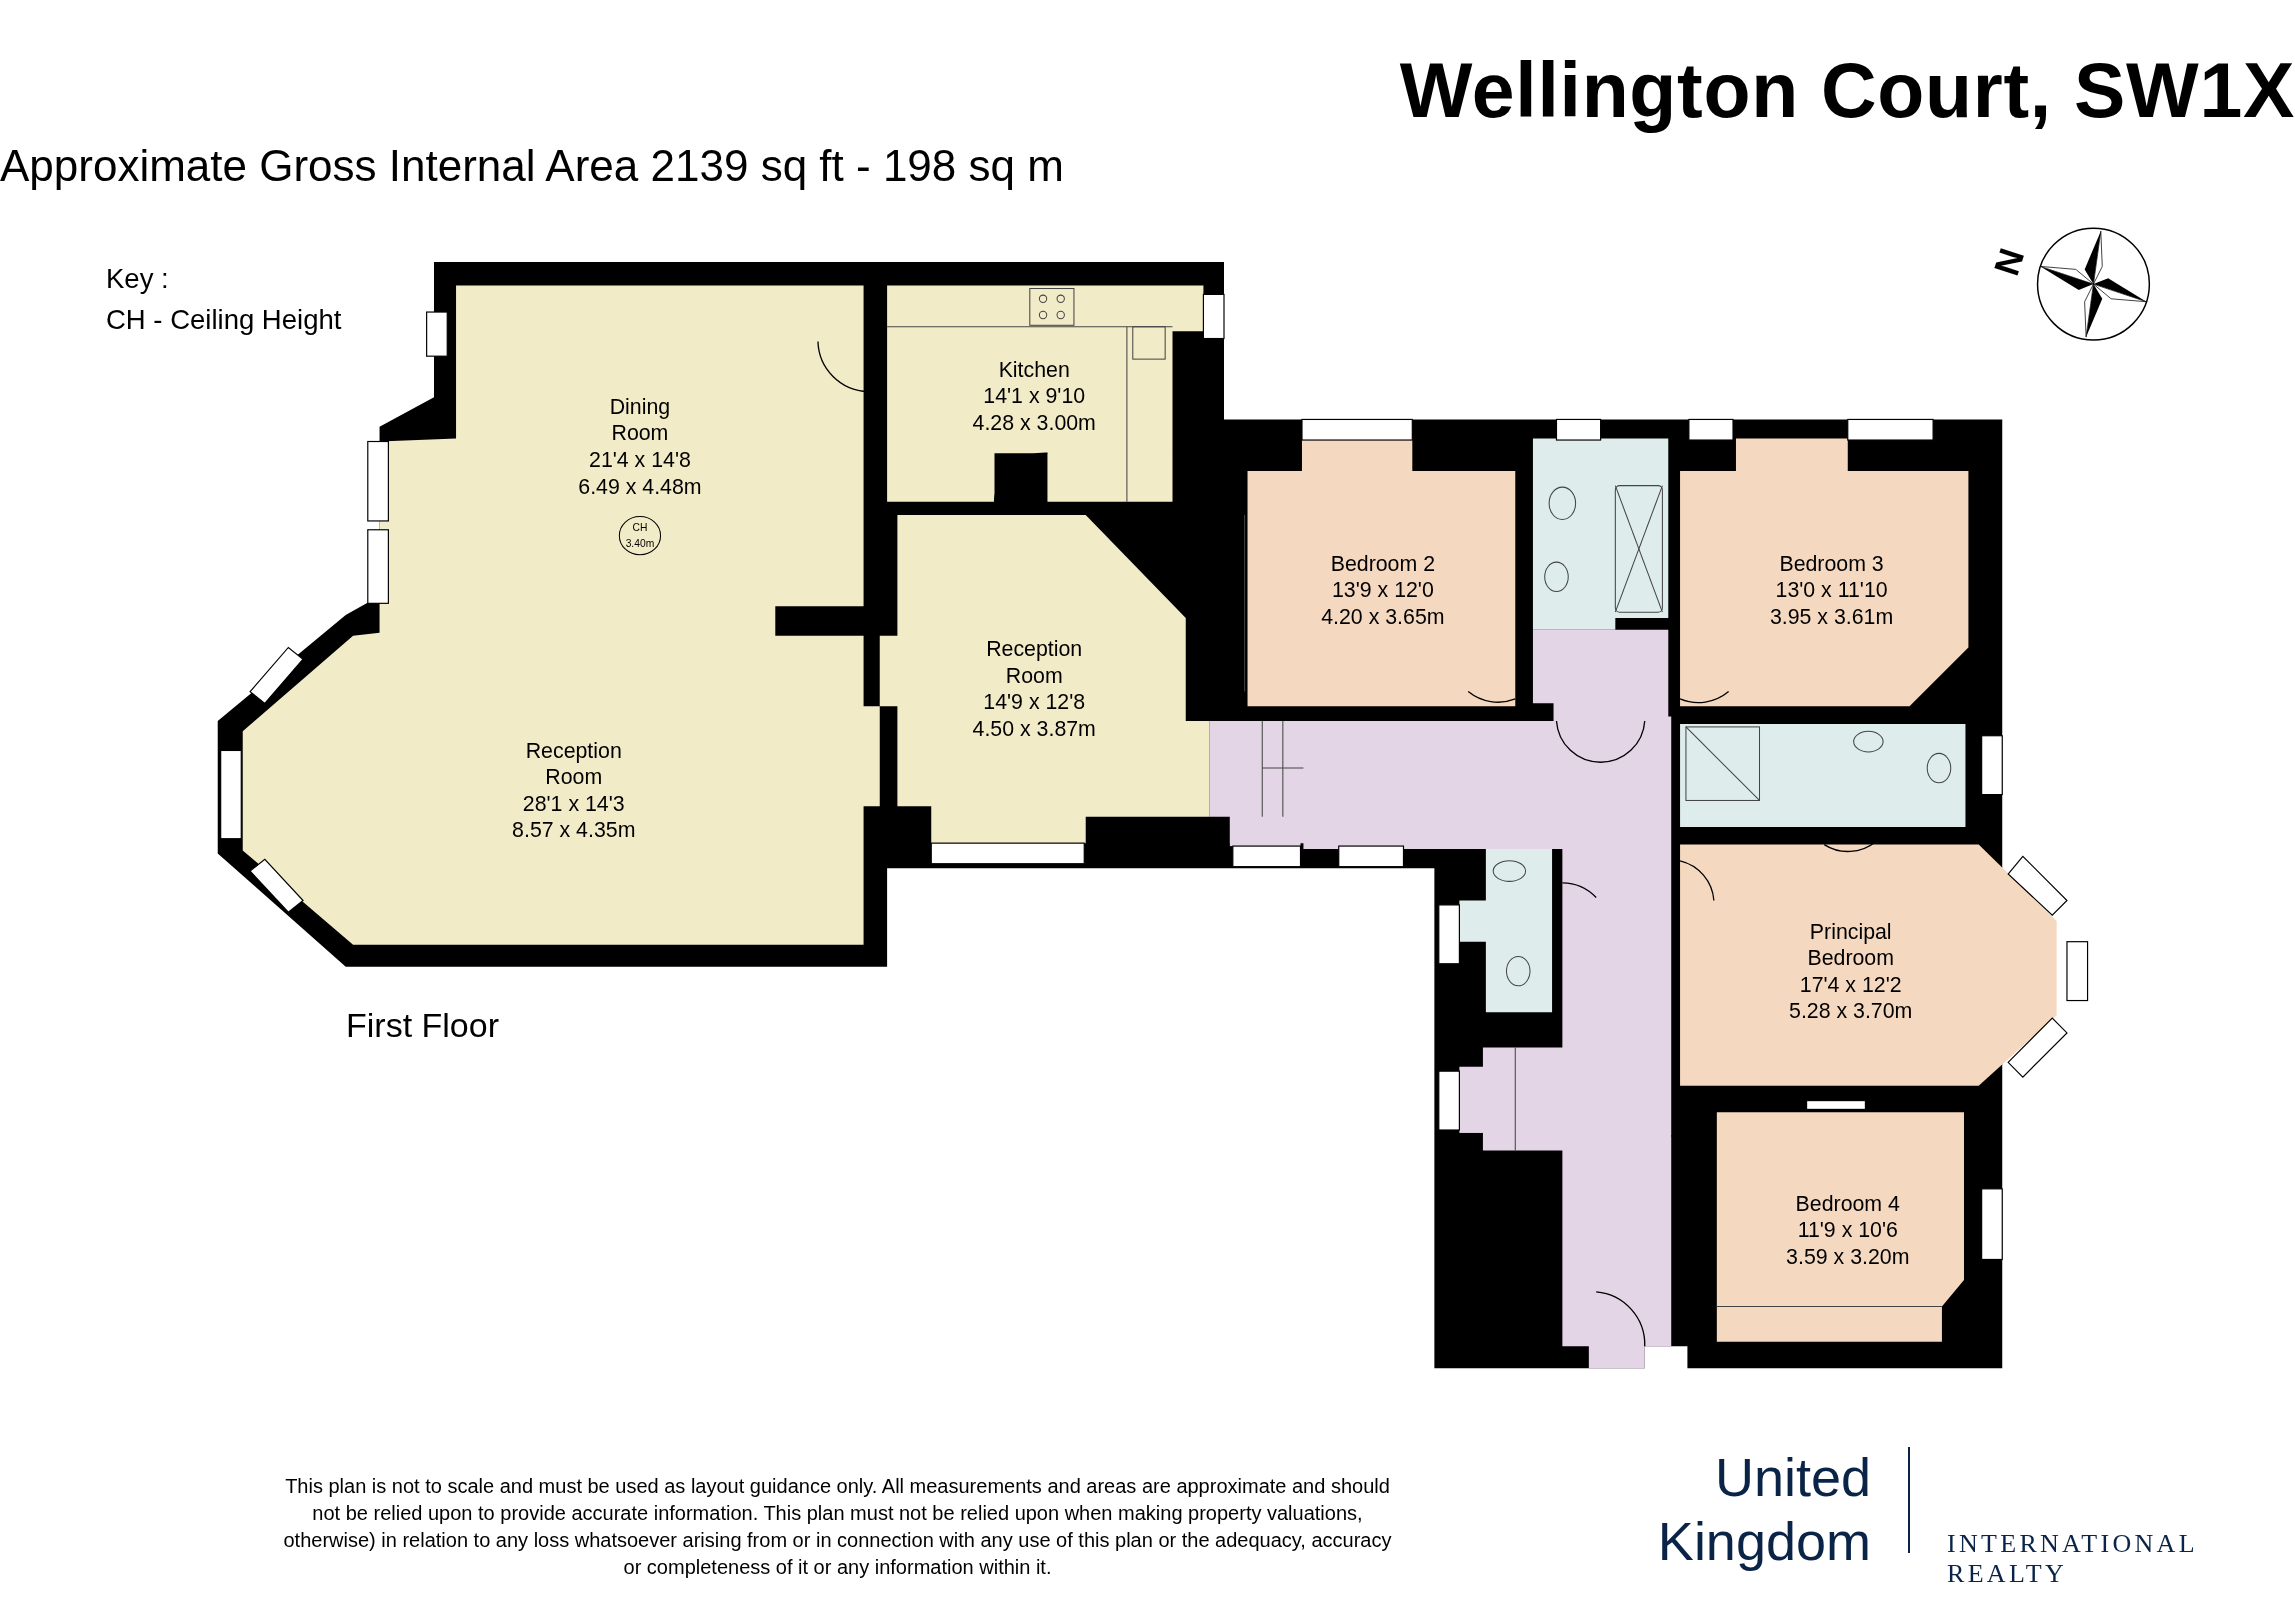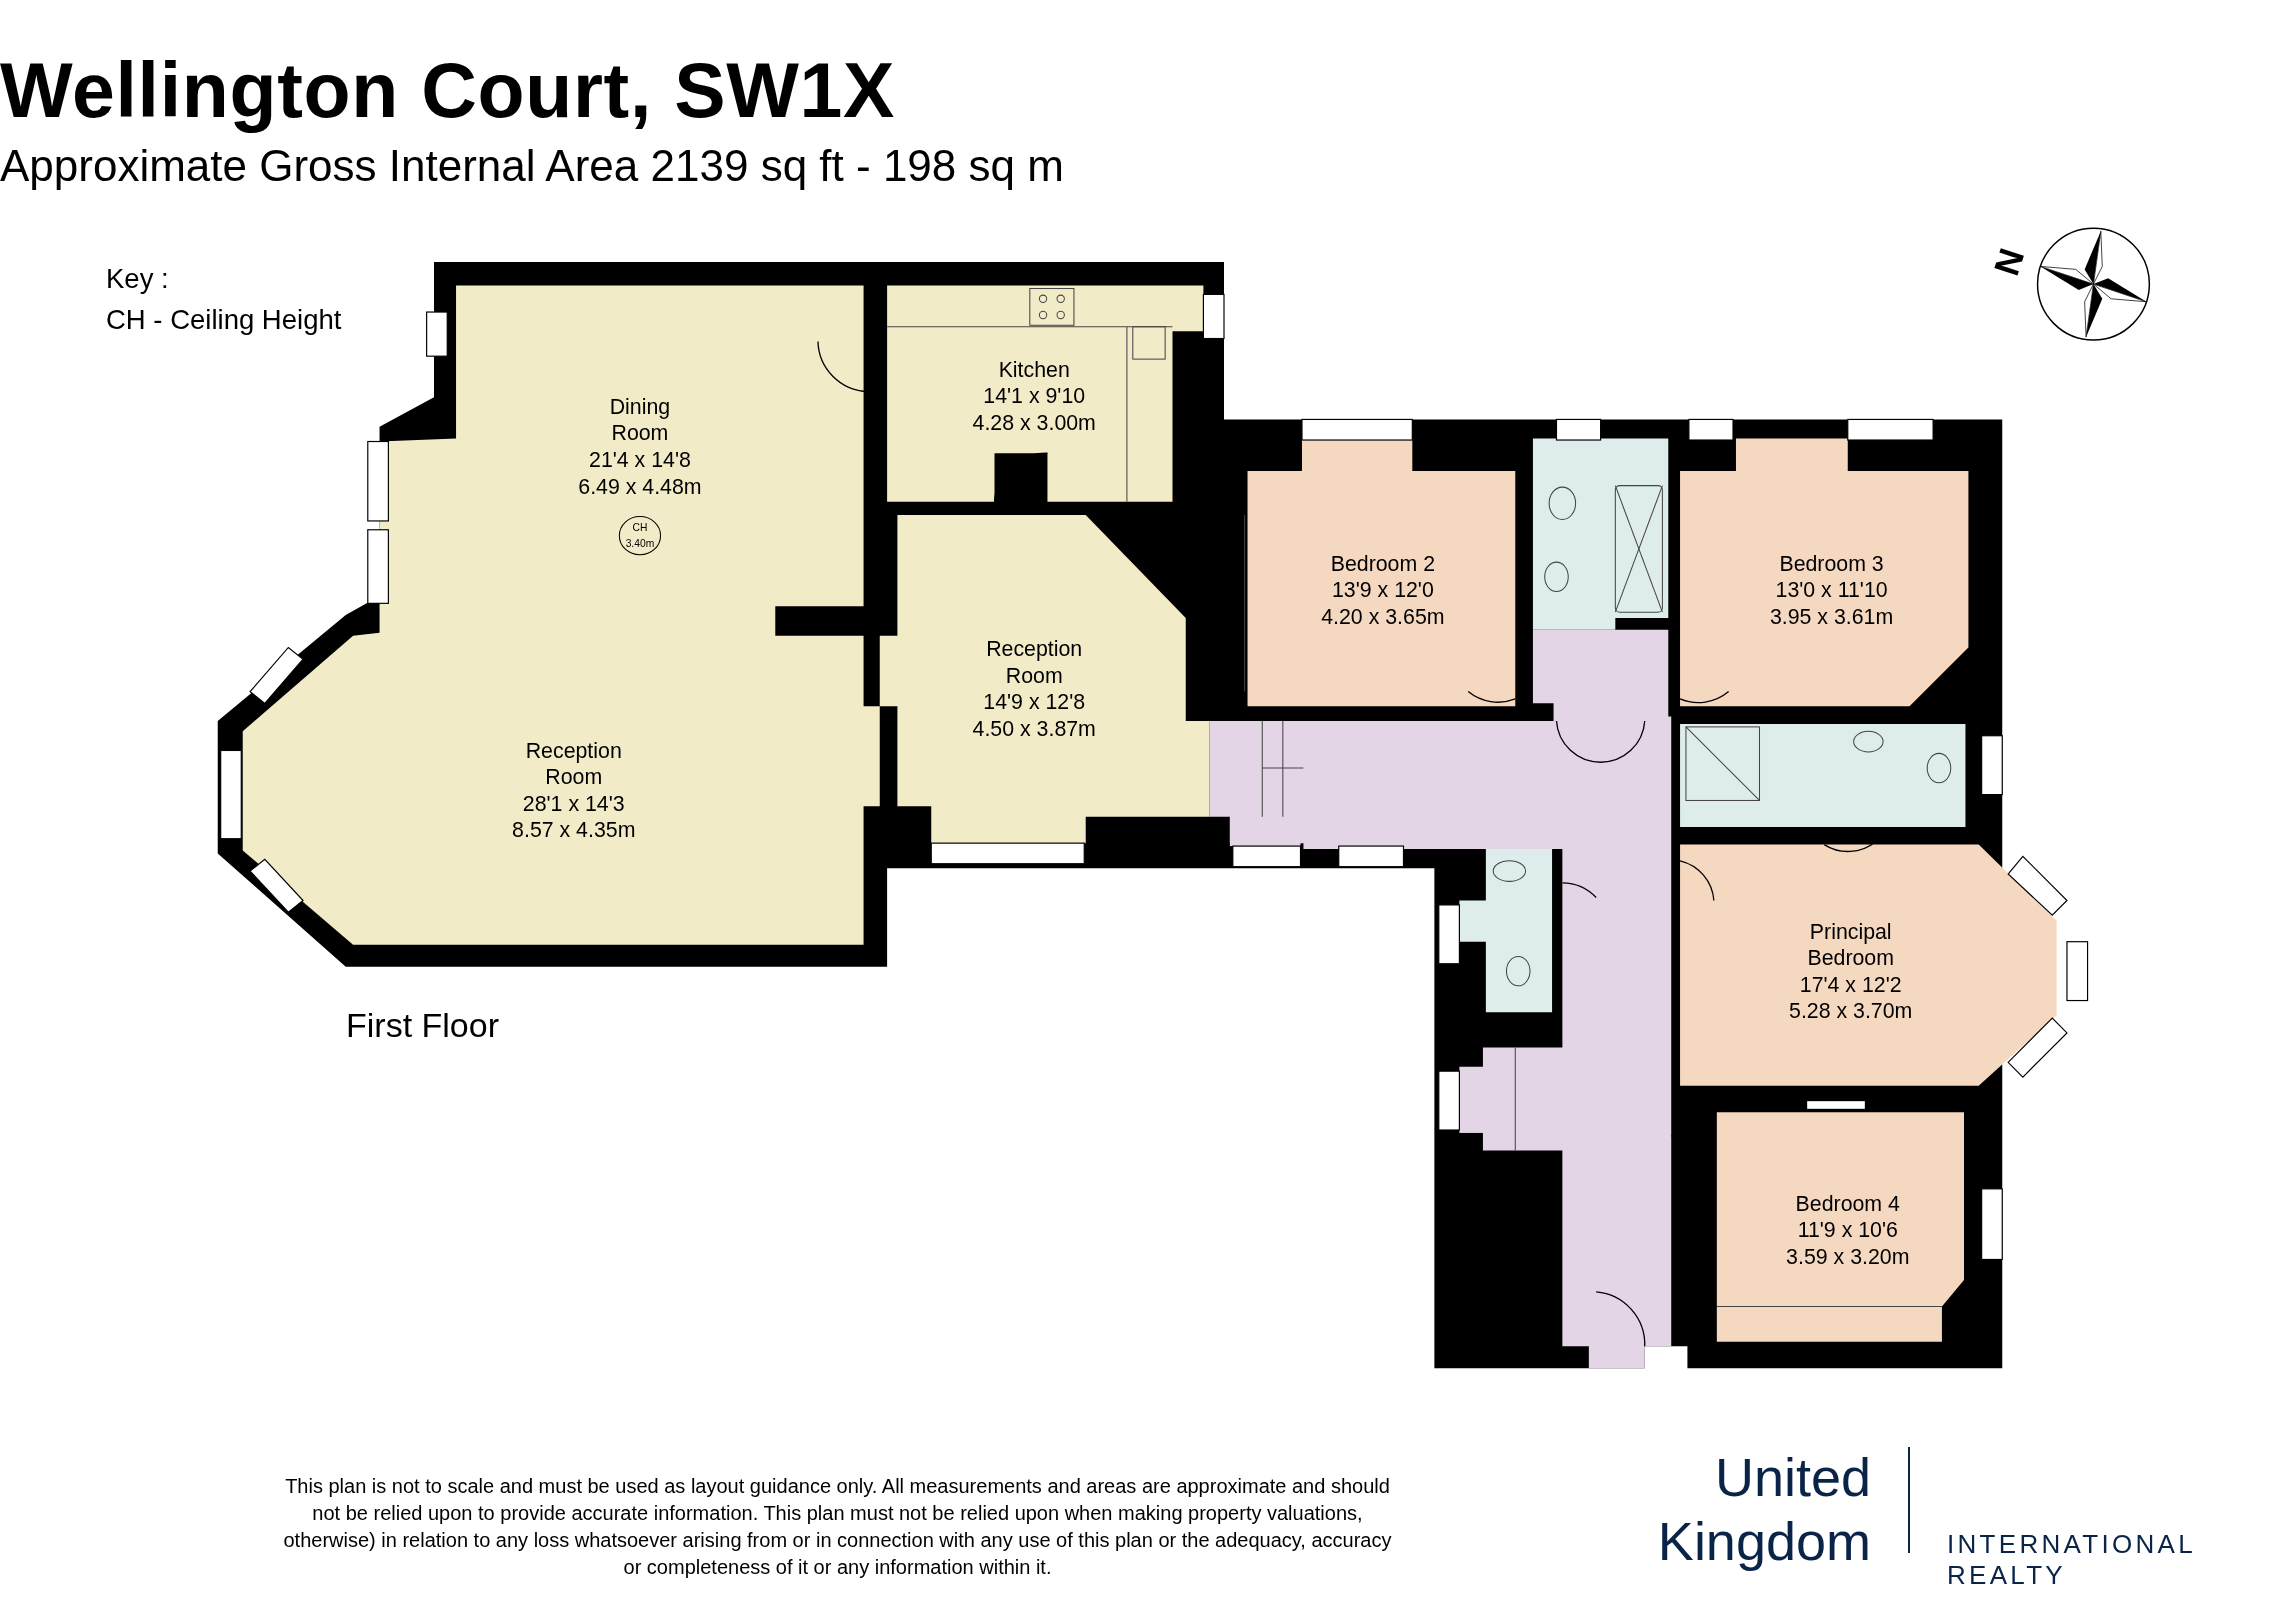--- a/index.html
+++ b/index.html
@@ -1,27 +1,27 @@
 <!DOCTYPE html>
 <html style="font-size:10.5px"><head>
 <meta charset="utf-8">
 <style>
   html, body { margin: 0; padding: 0; background: #ffffff; }
   body { width: 2295px; height: 1623px; position: relative; overflow: hidden; font-family: "Liberation Sans", sans-serif; color: #000; }
-  .title { position: absolute; left: 0; width: 2295px; top: 46px; text-align: left; font-weight: bold; font-size: 77px; letter-spacing: 0.7px; }
+  .title { position: absolute; left: 0; width: 2295px; top: 46px; text-align: right; font-weight: bold; font-size: 77px; letter-spacing: 0.7px; }
   .subtitle { position: absolute; left: 0; width: 2295px; top: 141px; font-size: 44px; }
   .key { position: absolute; left: 106px; top: 258px; font-size: 27.5px; line-height: 41px; }
   .floor-label { position: absolute; left: 346px; top: 1006px; font-size: 34px; }
   svg.plan { position: absolute; left: 0; top: 0; width: 2295px; height: 1623px; }
   .disclaimer { position: absolute; left: 216px; top: 1433px; width: 1243px; text-align: center; font-size: 20px; line-height: 27px; margin-top: 40px; }
   .logo { position: absolute; left: 1636px; top: 1433px; width: 654px; height: 144px; color: #0a2447; }
   .logo .region { position: absolute; right: 419px; top: 11.8px; text-align: right; font-size: 54px; line-height: 64px; font-family: "Liberation Sans", sans-serif; }
   .logo .divider { position: absolute; left: 272px; top: 14.4px; width: 2px; height: 106px; background: #0a2447; }
   .logo .brand { position: absolute; left: 306px; top: 6.5px; font-family: "Liberation Serif", serif; font-weight: bold; font-size: 77px; letter-spacing: 0.7px; }
-  .logo .brand-sub { position: absolute; left: 311px; top: 96px; font-size: 26px; letter-spacing: 3.3px; }
+  .logo .brand-sub { position: absolute; left: 311px; top: 96px; font-size: 26px; letter-spacing: 3.3px; font-family: Liberation Serif, serif; }
   .rtxt { font-family: "Liberation Sans", sans-serif; font-size: 14.5px; text-anchor: middle; fill: #000; }
   .ch { font-family: "Liberation Sans", sans-serif; font-size: 7px; text-anchor: middle; fill: #000; }
 </style>
 </head>
 <body>
 
 <div class="title">Wellington Court, SW1X</div>
 <div class="subtitle">Approximate Gross Internal Area 2139 sq ft - 198 sq m</div>
 
 <div class="key">

